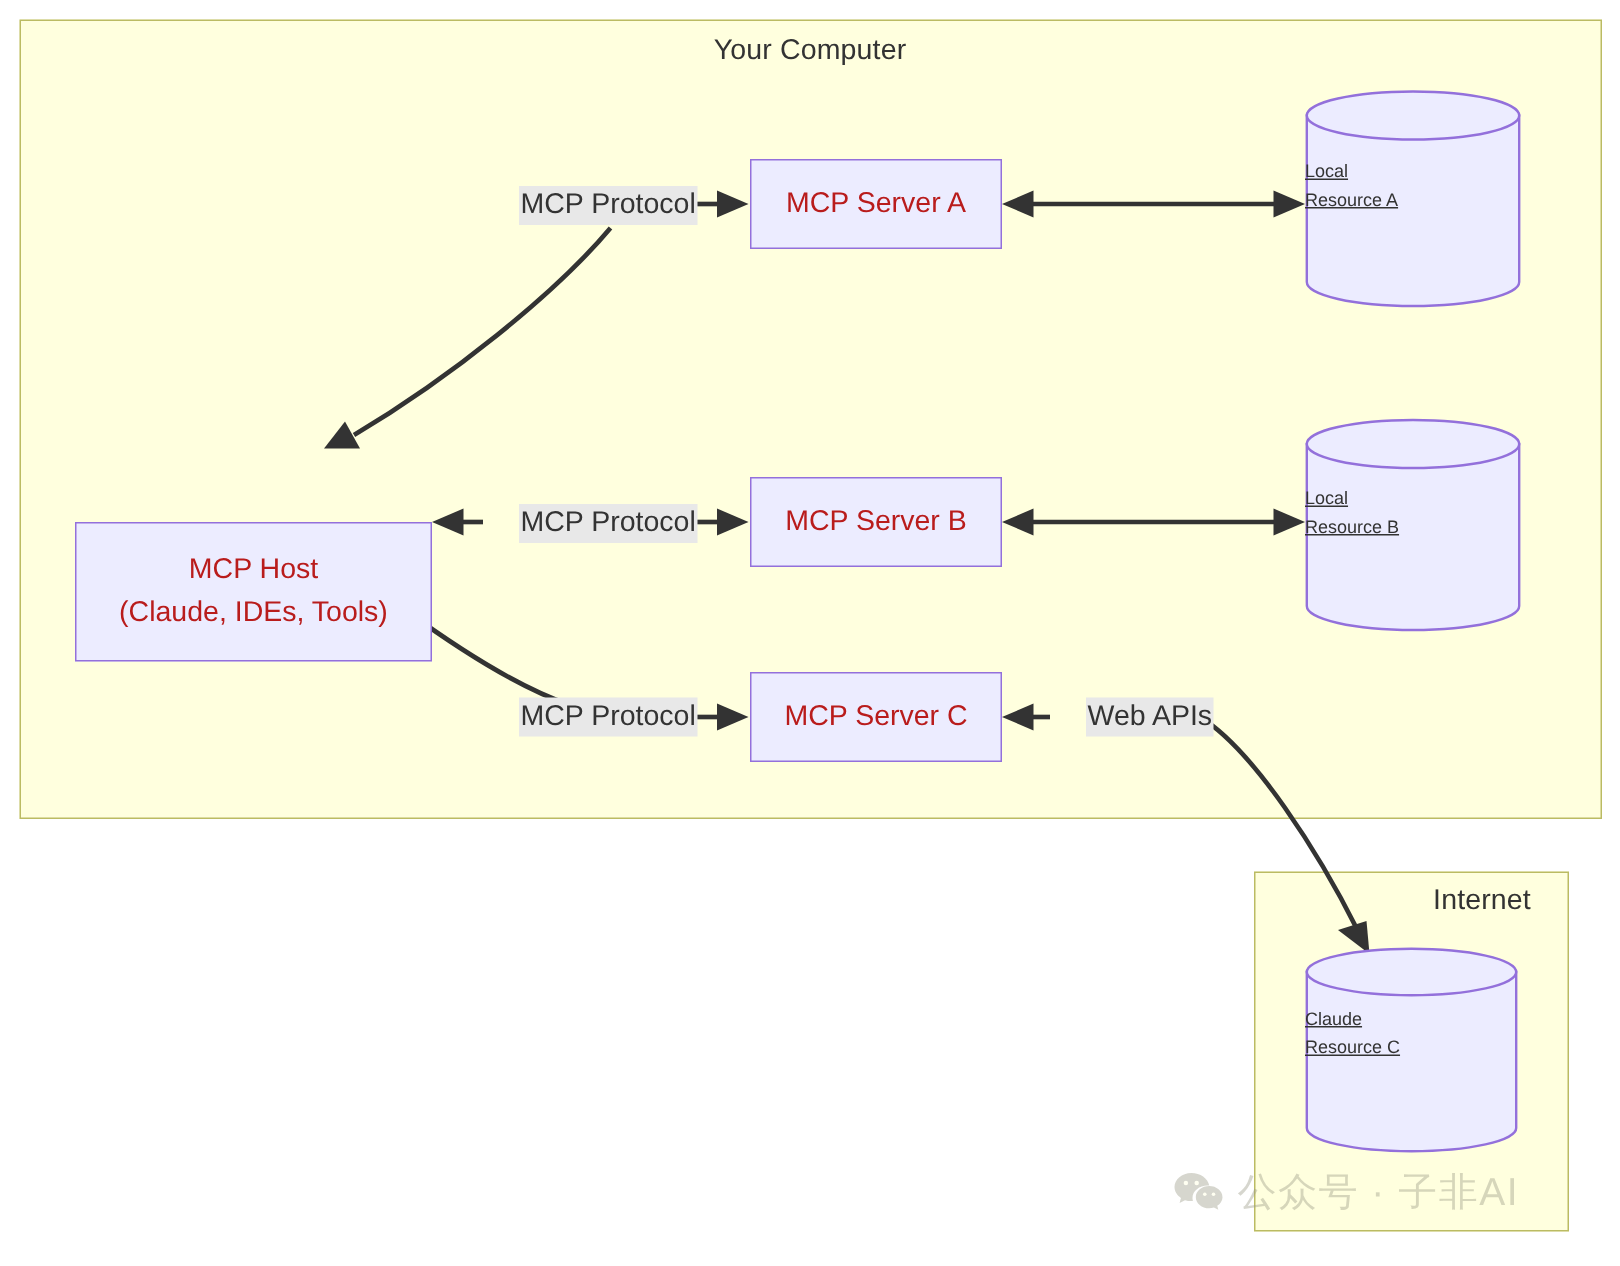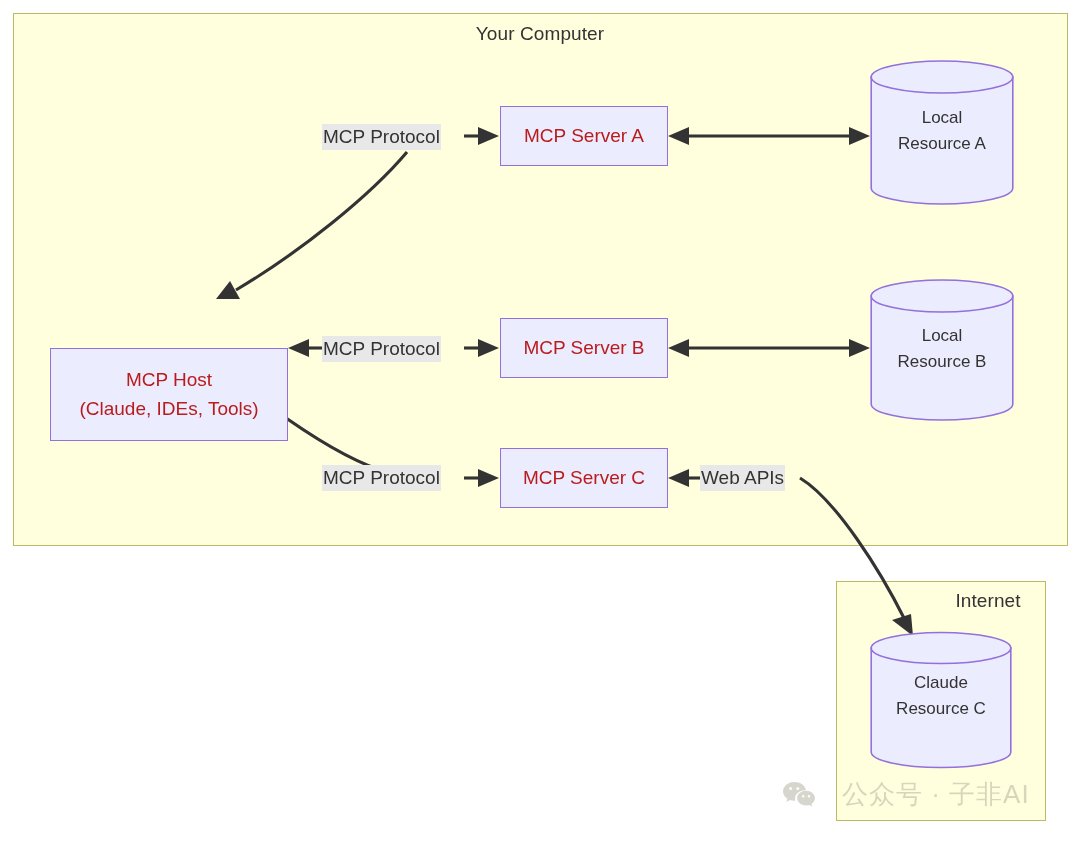--- a/index.html
+++ b/index.html
@@ -63,43 +63,45 @@
 
   
   .cylinder {
     position: absolute;
   }
   .cylinder svg { position: absolute; left: 0; top: 0; overflow: visible; }
   .cyl-label {
     position: absolute;
     left: 0;
     width: 100%;
-    text-align: center;
+    text-align: left;
     color: #333333;
-    font-size: 17px;
+    font-size: 12px;
     line-height: 1.55;
     pointer-events: none;
+    text-decoration: underline;
   }
   #res-a { left: 870px; top: 60px;  width: 144px; height: 145px; }
   #res-b { left: 870px; top: 280px; width: 144px; height: 141px; }
   #res-c { left: 870px; top: 632px; width: 142px; height: 137px; }
   #res-a .cyl-label { top: 45px; }
   #res-b .cyl-label { top: 43px; }
   #res-c .cyl-label { top: 38px; }
 
   
   .edge-label {
     position: absolute;
     background: #e8e8e8;
     color: #333333;
     font-size: 19px;
     line-height: 24px;
     padding: 1px 1px;
     white-space: nowrap;
     box-sizing: border-box;
+    margin-left: 24px;
   }
   #lbl-proto-a { left: 322px; top: 124px; }
   #lbl-proto-b { left: 322px; top: 336px; }
   #lbl-proto-c { left: 322px; top: 465px; }
   #lbl-web-api { left: 700px; top: 465px; }
 
   
   #edges {
     position: absolute;
     left: 0; top: 0;
@@ -113,21 +115,21 @@
   }
   .arrow-head { fill: #333333; }
 
   
   #watermark {
     position: absolute;
     left: 782px;
     top: 777px;
     display: flex;
     align-items: center;
-    gap: 26px;
+    gap: 9px;
     opacity: .40;
     pointer-events: none;
   }
   #watermark .wm-text {
     font-size: 26px;
     color: #9a9a86;
     letter-spacing: 1px;
     white-space: nowrap;
   }
 </style>

